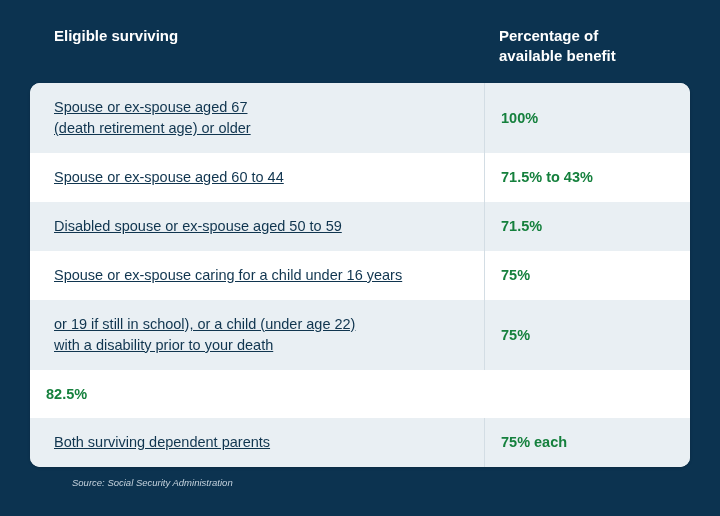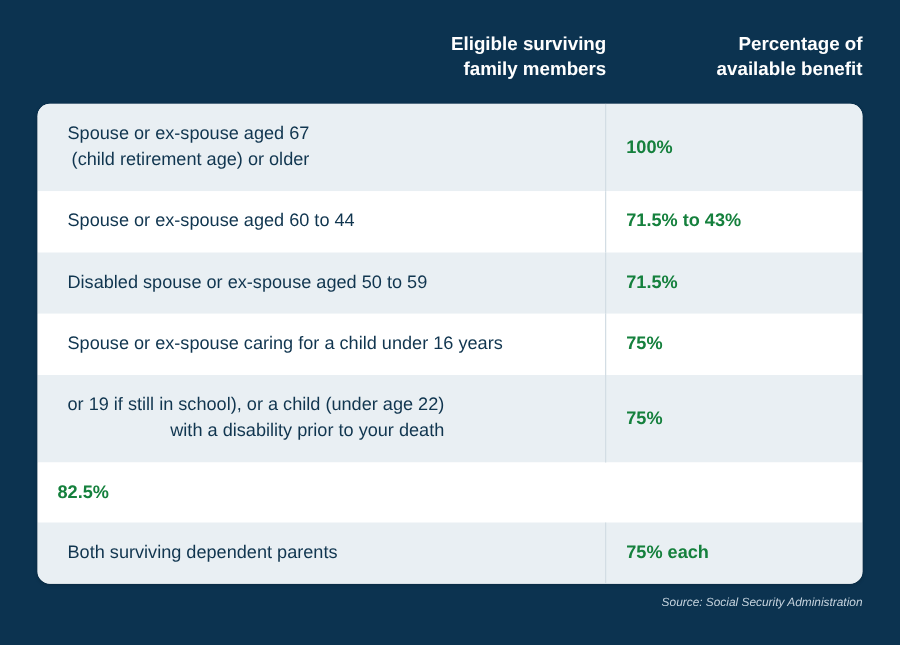--- a/index.html
+++ b/index.html
@@ -13,21 +13,20 @@
     font-family: "Liberation Sans", sans-serif;
     overflow: hidden;
   }
   .page {
     position: relative;
     width: 720px;
     height: 516px;
     background: #0c3350;
     box-sizing: border-box;
     padding: 18px 30px 0 30px;
-    text-align: right;
   }
   .header-row {
     display: flex;
     color: #ffffff;
     font-weight: bold;
     font-size: 15px;
     line-height: 1.35;
     padding: 8px 0 16px 0;
   }
   .header-col-1 {
@@ -60,20 +59,21 @@
   .cell-desc {
     width: 455px;
     box-sizing: border-box;
     padding: 14px 18px 14px 24px;
     font-size: 14.5px;
     color: #10354f;
     line-height: 1.45;
     display: flex;
     align-items: center;
     border-right: 1px solid #d3dde4;
+    text-decoration: underline;
   }
   .cell-desc span {
     display: block;
   }
   .cell-pct {
     flex: 1;
     box-sizing: border-box;
     padding: 14px 12px 14px 16px;
     font-size: 14.5px;
     font-weight: bold;
@@ -90,35 +90,34 @@
   }
 </style>
 </head>
 <body>
 
 <div class="page">
 
   <div class="header-row">
     <div class="header-col-1">
       <div>Eligible surviving</div>
-      <div>family members</div>
     </div>
     <div class="header-col-2">
       <div>Percentage of</div>
       <div>available benefit</div>
     </div>
   </div>
 
   <div class="table">
 
     <div class="row alt">
       <div class="cell-desc">
         <div>
           <span>Spouse or ex-spouse aged 67</span>
-          <span>(child retirement age) or older</span>
+          <span>(death retirement age) or older</span>
         </div>
       </div>
       <div class="cell-pct">100%</div>
     </div>
 
     <div class="row plain">
       <div class="cell-desc">
         <div>
           <span>Spouse or ex-spouse aged 60 to 44</span>
         </div>

